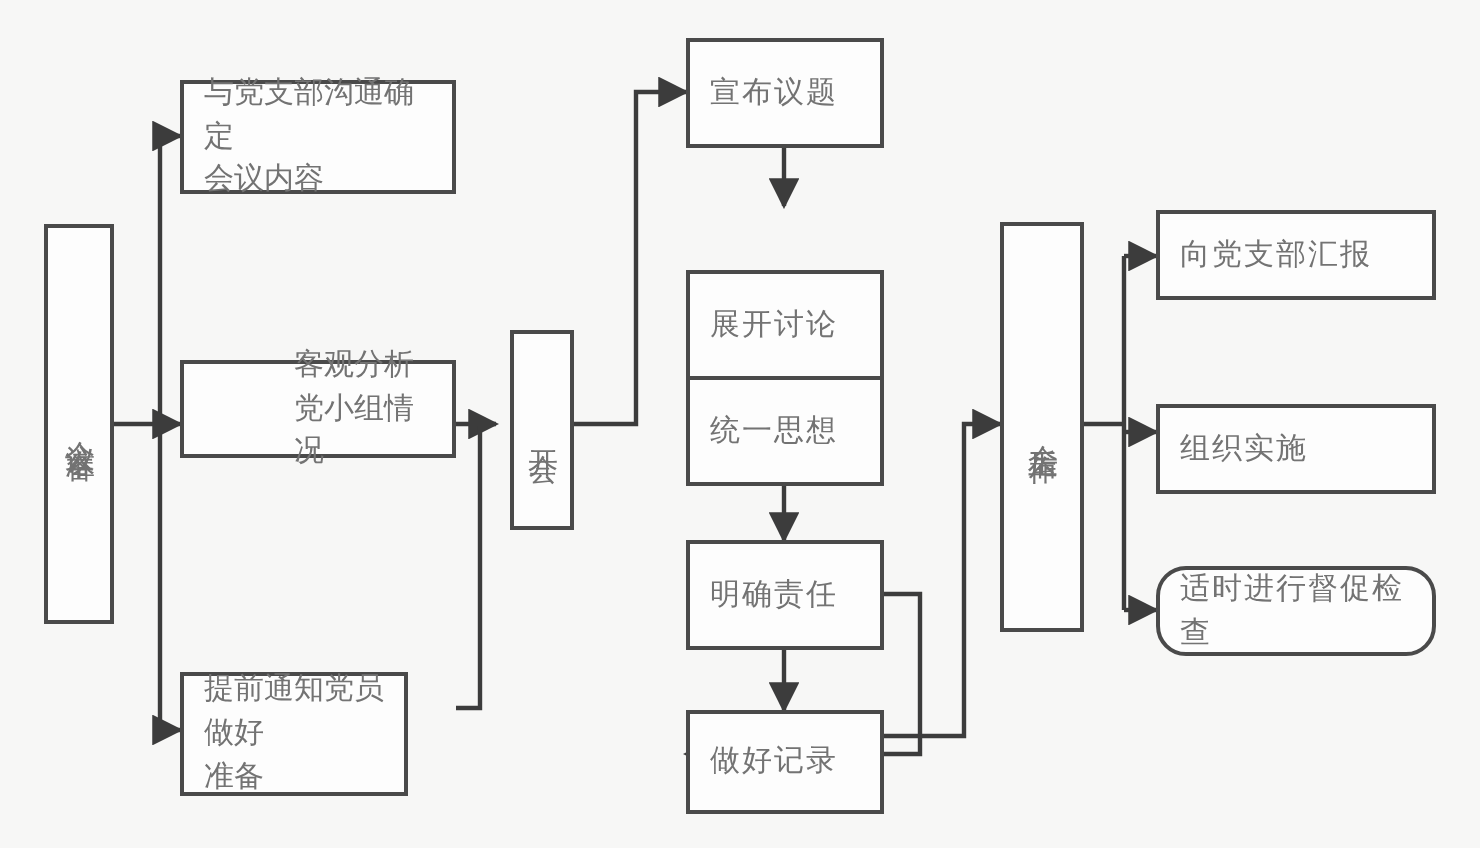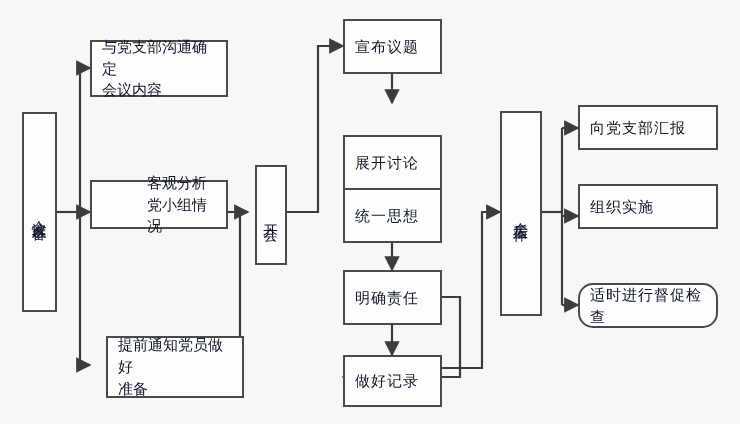--- a/index.html
+++ b/index.html
@@ -28,21 +28,21 @@
     pointer-events: none;
   }
   .node {
     position: absolute;
     box-sizing: border-box;
     background: #fdfdfd;
     border: 2px solid #4a4a4a;
     display: flex;
     align-items: center;
     justify-content: center;
-    color: #0f172a;
+    color: #737373;
     line-height: 1.45;
     z-index: 2;
   }
   .node-label {
     display: block;
     text-align: center;
     padding: 0 8px;
   }
   
   .node.h {
@@ -126,21 +126,21 @@
   <div class="node h" style="left:90px; top:40px; width:138px; height:57px;">
     <span class="node-label">与党支部沟通确定
 会议内容</span>
   </div>
 
   <div class="node h" style="left:90px; top:180px; width:138px; height:49px;padding-left:45px;">
     <span class="node-label">客观分析党小组情
 况</span>
   </div>
 
-  <div class="node h" style="left:90px; top:336px; width:138px; height:62px;margin-left:16px;">
+  <div class="node h" style="left:90px; top:336px; width:114px; height:62px;">
     <span class="node-label">提前通知党员做好
 准备</span>
   </div>
 
   <div class="node v" style="left:255px; top:165px; width:32px; height:100px;">
     <span class="node-label">开会</span>
   </div>
 
   <div class="node h center-text" style="left:343px; top:19px; width:99px; height:55px;">
     <span class="node-label">宣布议题</span>
@@ -163,21 +163,21 @@
   </div>
 
   <div class="node v" style="left:500px; top:111px; width:42px; height:205px;">
     <span class="node-label">会后工作</span>
   </div>
 
   <div class="node h center-text" style="left:578px; top:105px; width:140px; height:45px;">
     <span class="node-label">向党支部汇报</span>
   </div>
 
-  <div class="node h center-text" style="left:578px; top:184px; width:140px; height:45px;">
+  <div class="node h center-text" style="left:578px; top:202px; width:140px; height:45px;">
     <span class="node-label">组织实施</span>
   </div>
 
   <div class="node h center-text" style="left:578px; top:283px; width:140px; height:45px;border-radius:15px;">
     <span class="node-label">适时进行督促检查</span>
   </div>
 
 </div>
 
 </body></html>

